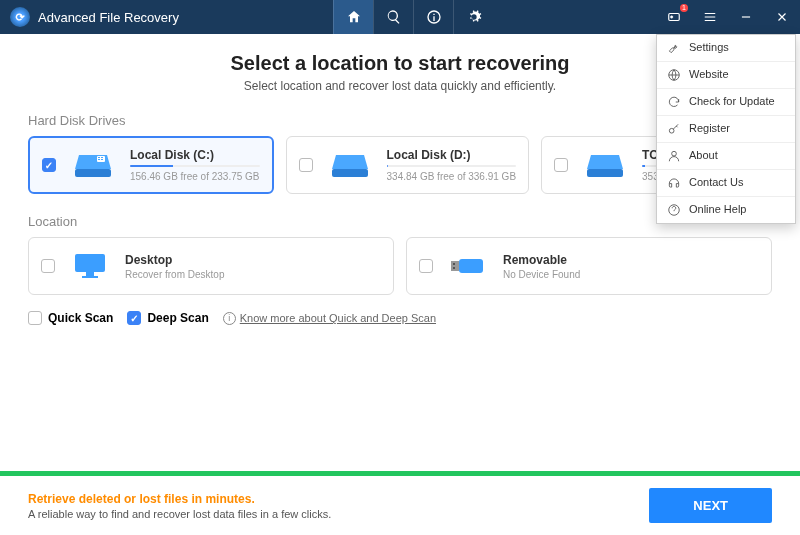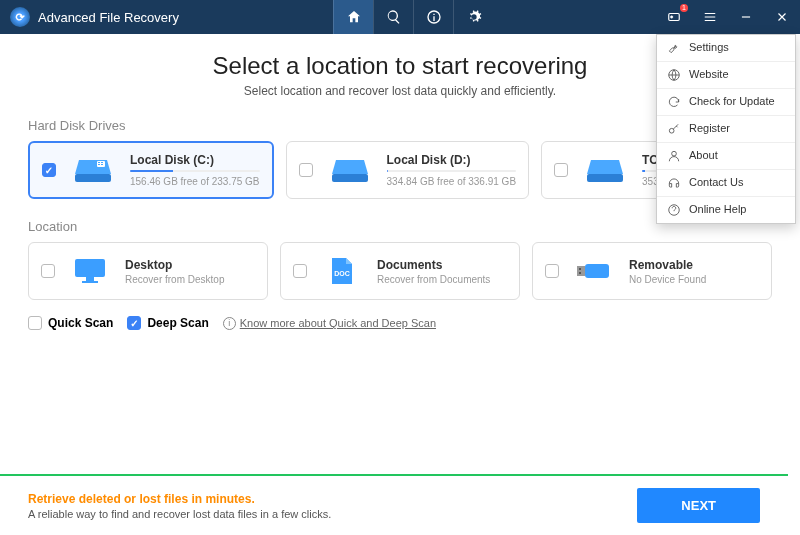--- a/index.html
+++ b/index.html
@@ -10,41 +10,41 @@
 .titlebar-spacer{flex:1}
 .nav-tabs{display:flex;height:100%}
 .nav-tab{width:40px;display:flex;align-items:center;justify-content:center;border-left:1px solid rgba(255,255,255,0.15)}
 .nav-tab.active{background:#2b5a8c}
 .nav-tab svg{width:16px;height:16px;fill:#fff}
 .window-controls{display:flex;height:100%;margin-left:8px}
 .win-ctrl{width:36px;display:flex;align-items:center;justify-content:center;color:#fff;font-size:14px;position:relative}
 .win-ctrl svg{width:14px;height:14px;fill:#fff;stroke:#fff}
 .badge{position:absolute;top:4px;right:4px;width:8px;height:8px;background:#ff4444;border-radius:50%;font-size:7px;color:#fff;text-align:center;line-height:8px}
 .content{padding:18px 28px 8px}
-h1{text-align:center;font-size:24px;font-weight:400;color:#222}
+h1{text-align:center;font-size:20px;font-weight:700;color:#222}
 .subtitle{text-align:center;font-size:12px;color:#555;margin-top:4px}
 .section-label{font-size:13px;color:#888;margin:20px 0 8px}
 .card-row{display:flex;gap:12px}
 .card{flex:1;border:1px solid #ddd;border-radius:6px;padding:10px 12px;display:flex;align-items:center;gap:17px;min-height:58px}
 .card.selected{border:2px solid #3b82f6;background:#f5f9ff}
 .checkbox{width:14px;height:14px;border:1.5px solid #bbb;border-radius:3px;flex-shrink:0;display:flex;align-items:center;justify-content:center}
 .checkbox.checked{background:#3b82f6;border-color:#3b82f6}
 .checkbox.checked::after{content:"✓";color:#fff;font-size:10px;font-weight:bold}
 .drive-icon{width:40px;height:28px;flex-shrink:0}
 .card-text{flex:1;min-width:0}
 .card-title{font-size:12px;font-weight:600;color:#333;white-space:nowrap;overflow:hidden}
 .card-sub{font-size:10px;color:#999;margin-top:2px;white-space:nowrap;overflow:hidden}
 .progress{height:2px;background:#eee;margin:3px 0 4px;border-radius:1px;overflow:hidden}
 .progress-fill{height:100%;background:#3b82f6}
 .loc-icon{width:36px;height:30px;flex-shrink:0;display:flex;align-items:center;justify-content:center}
 .scan-row{display:flex;align-items:center;gap:4px;margin-top:16px;font-size:12px}
 .scan-opt{display:flex;align-items:center;gap:6px;margin-right:10px}
 .info-icon{width:13px;height:13px;border:1px solid #888;border-radius:50%;font-size:9px;text-align:center;line-height:11px;color:#888}
 .know-more{color:#666;text-decoration:underline;font-size:11px}
-.footer{position:absolute;bottom:0;left:0;right:12px;border-top:2px solid #22c55e;padding:12px 28px;display:flex;align-items:center;justify-content:space-between}
+.footer{position:absolute;bottom:0;left:0;right:0;border-top:5px solid #22c55e;padding:12px 28px;display:flex;align-items:center;justify-content:space-between}
 .footer-text .l1{color:#ff8c00;font-weight:600;font-size:12px}
 .footer-text .l2{color:#555;font-size:11px;margin-top:2px}
 .next-btn{background:#2088ff;color:#fff;border:none;padding:10px 44px;font-size:13px;font-weight:600;border-radius:2px}
 .dropdown-menu{position:absolute;top:34px;right:4px;width:140px;background:#fff;border:1px solid #ccc;box-shadow:0 4px 12px rgba(0,0,0,0.2);z-index:10}
 .menu-item{display:flex;align-items:flex-start;gap:8px;padding:6px 10px;font-size:11px;color:#333;border-bottom:1px solid #eee}
 .menu-item:last-child{border-bottom:none}
 .menu-icon{width:14px;height:14px;flex-shrink:0;color:#555}
 .menu-icon svg{width:14px;height:14px;fill:none;stroke:currentColor;stroke-width:1.5}
 </style>
 </head>
@@ -219,34 +219,20 @@
           </svg>
         </div>
       <div class="card-text">
         <div class="card-title">Desktop</div>
         <div class="card-sub">Recover from Desktop</div>
       </div>
     </div>
     <div class="card">
       <div class="checkbox"></div>
       <div class="loc-icon">
-          <svg width="28" height="30" viewBox="0 0 28 30">
-            <path d="M4 2h14l6 6v20H4z" fill="#3b9eff"></path>
-            <path d="M18 2v6h6" fill="#80c4ff"></path>
-            <text x="14" y="20" font-size="7" fill="#fff" text-anchor="middle" font-weight="bold">DOC</text>
-          </svg>
-        </div>
-      <div class="card-text">
-        <div class="card-title">Documents</div>
-        <div class="card-sub">Recover from Documents</div>
-      </div>
-    </div>
-    <div class="card">
-      <div class="checkbox"></div>
-      <div class="loc-icon">
           <svg width="34" height="20" viewBox="0 0 34 20">
             <rect x="0" y="5" width="8" height="10" fill="#999"></rect>
             <rect x="8" y="3" width="24" height="14" rx="3" fill="#3b9eff"></rect>
             <rect x="2" y="7" width="2" height="2" fill="#555"></rect>
             <rect x="2" y="11" width="2" height="2" fill="#555"></rect>
           </svg>
         </div>
       <div class="card-text">
         <div class="card-title">Removable</div>
         <div class="card-sub">No Device Found</div>

